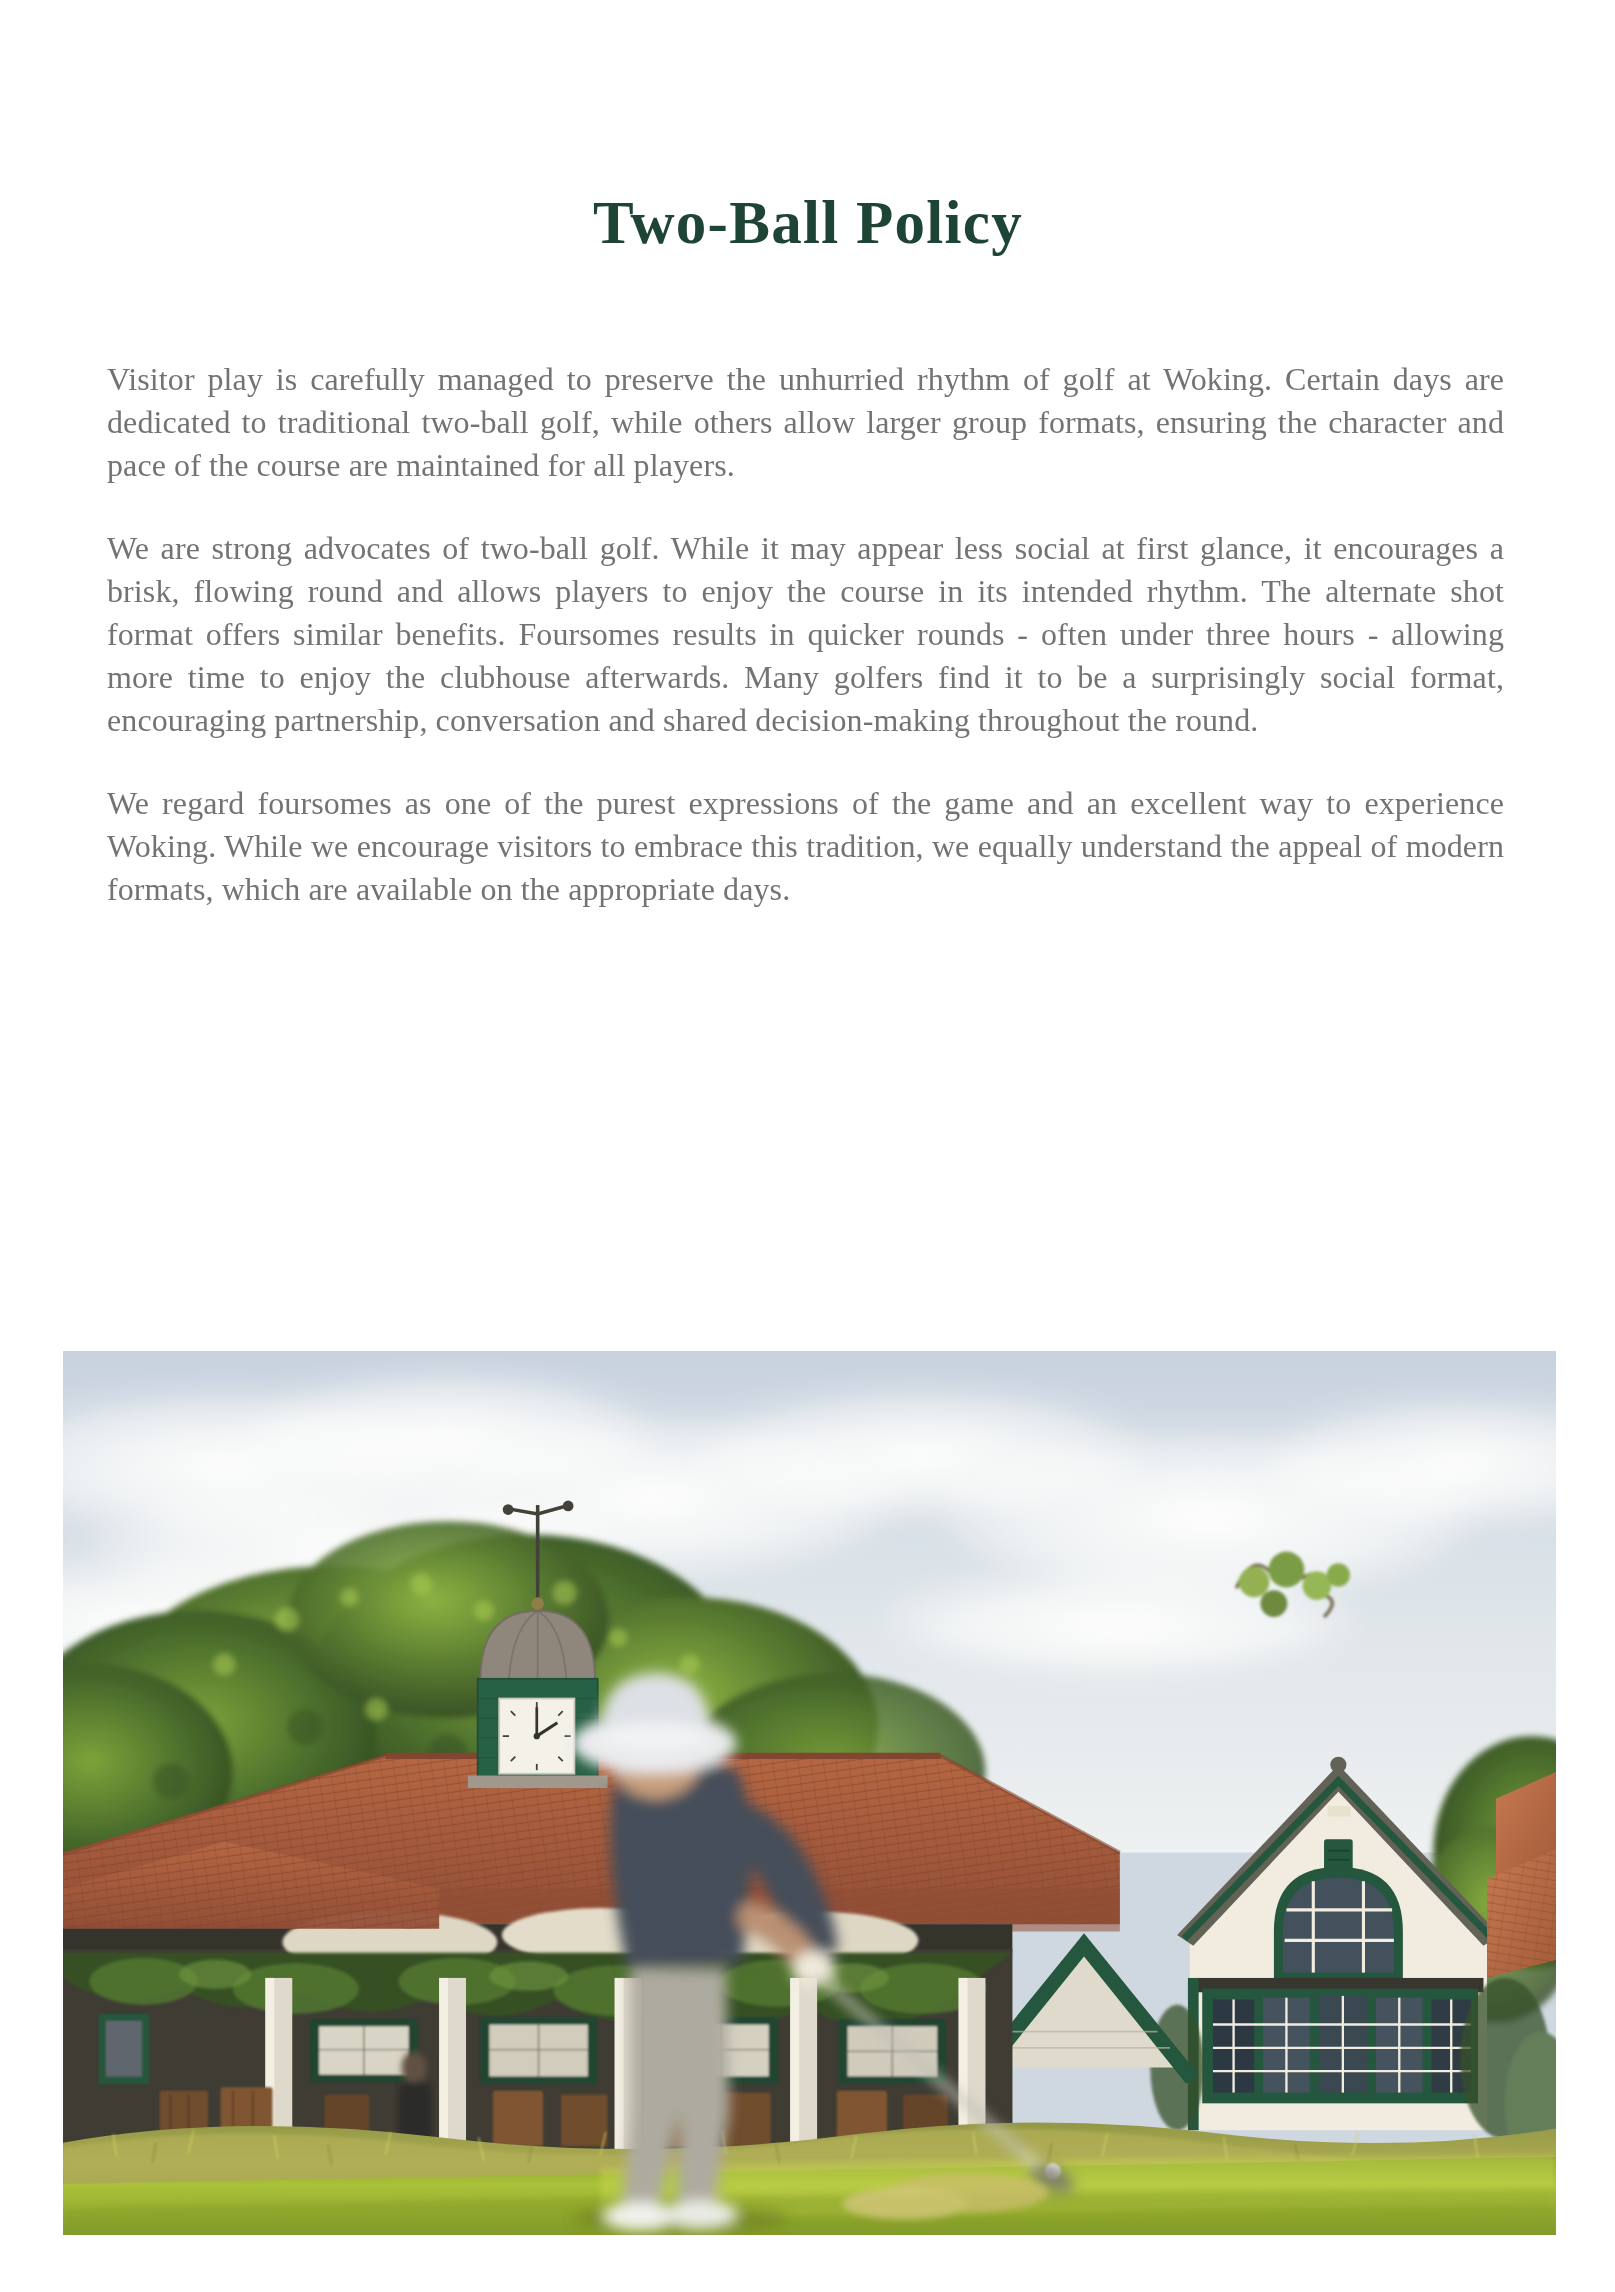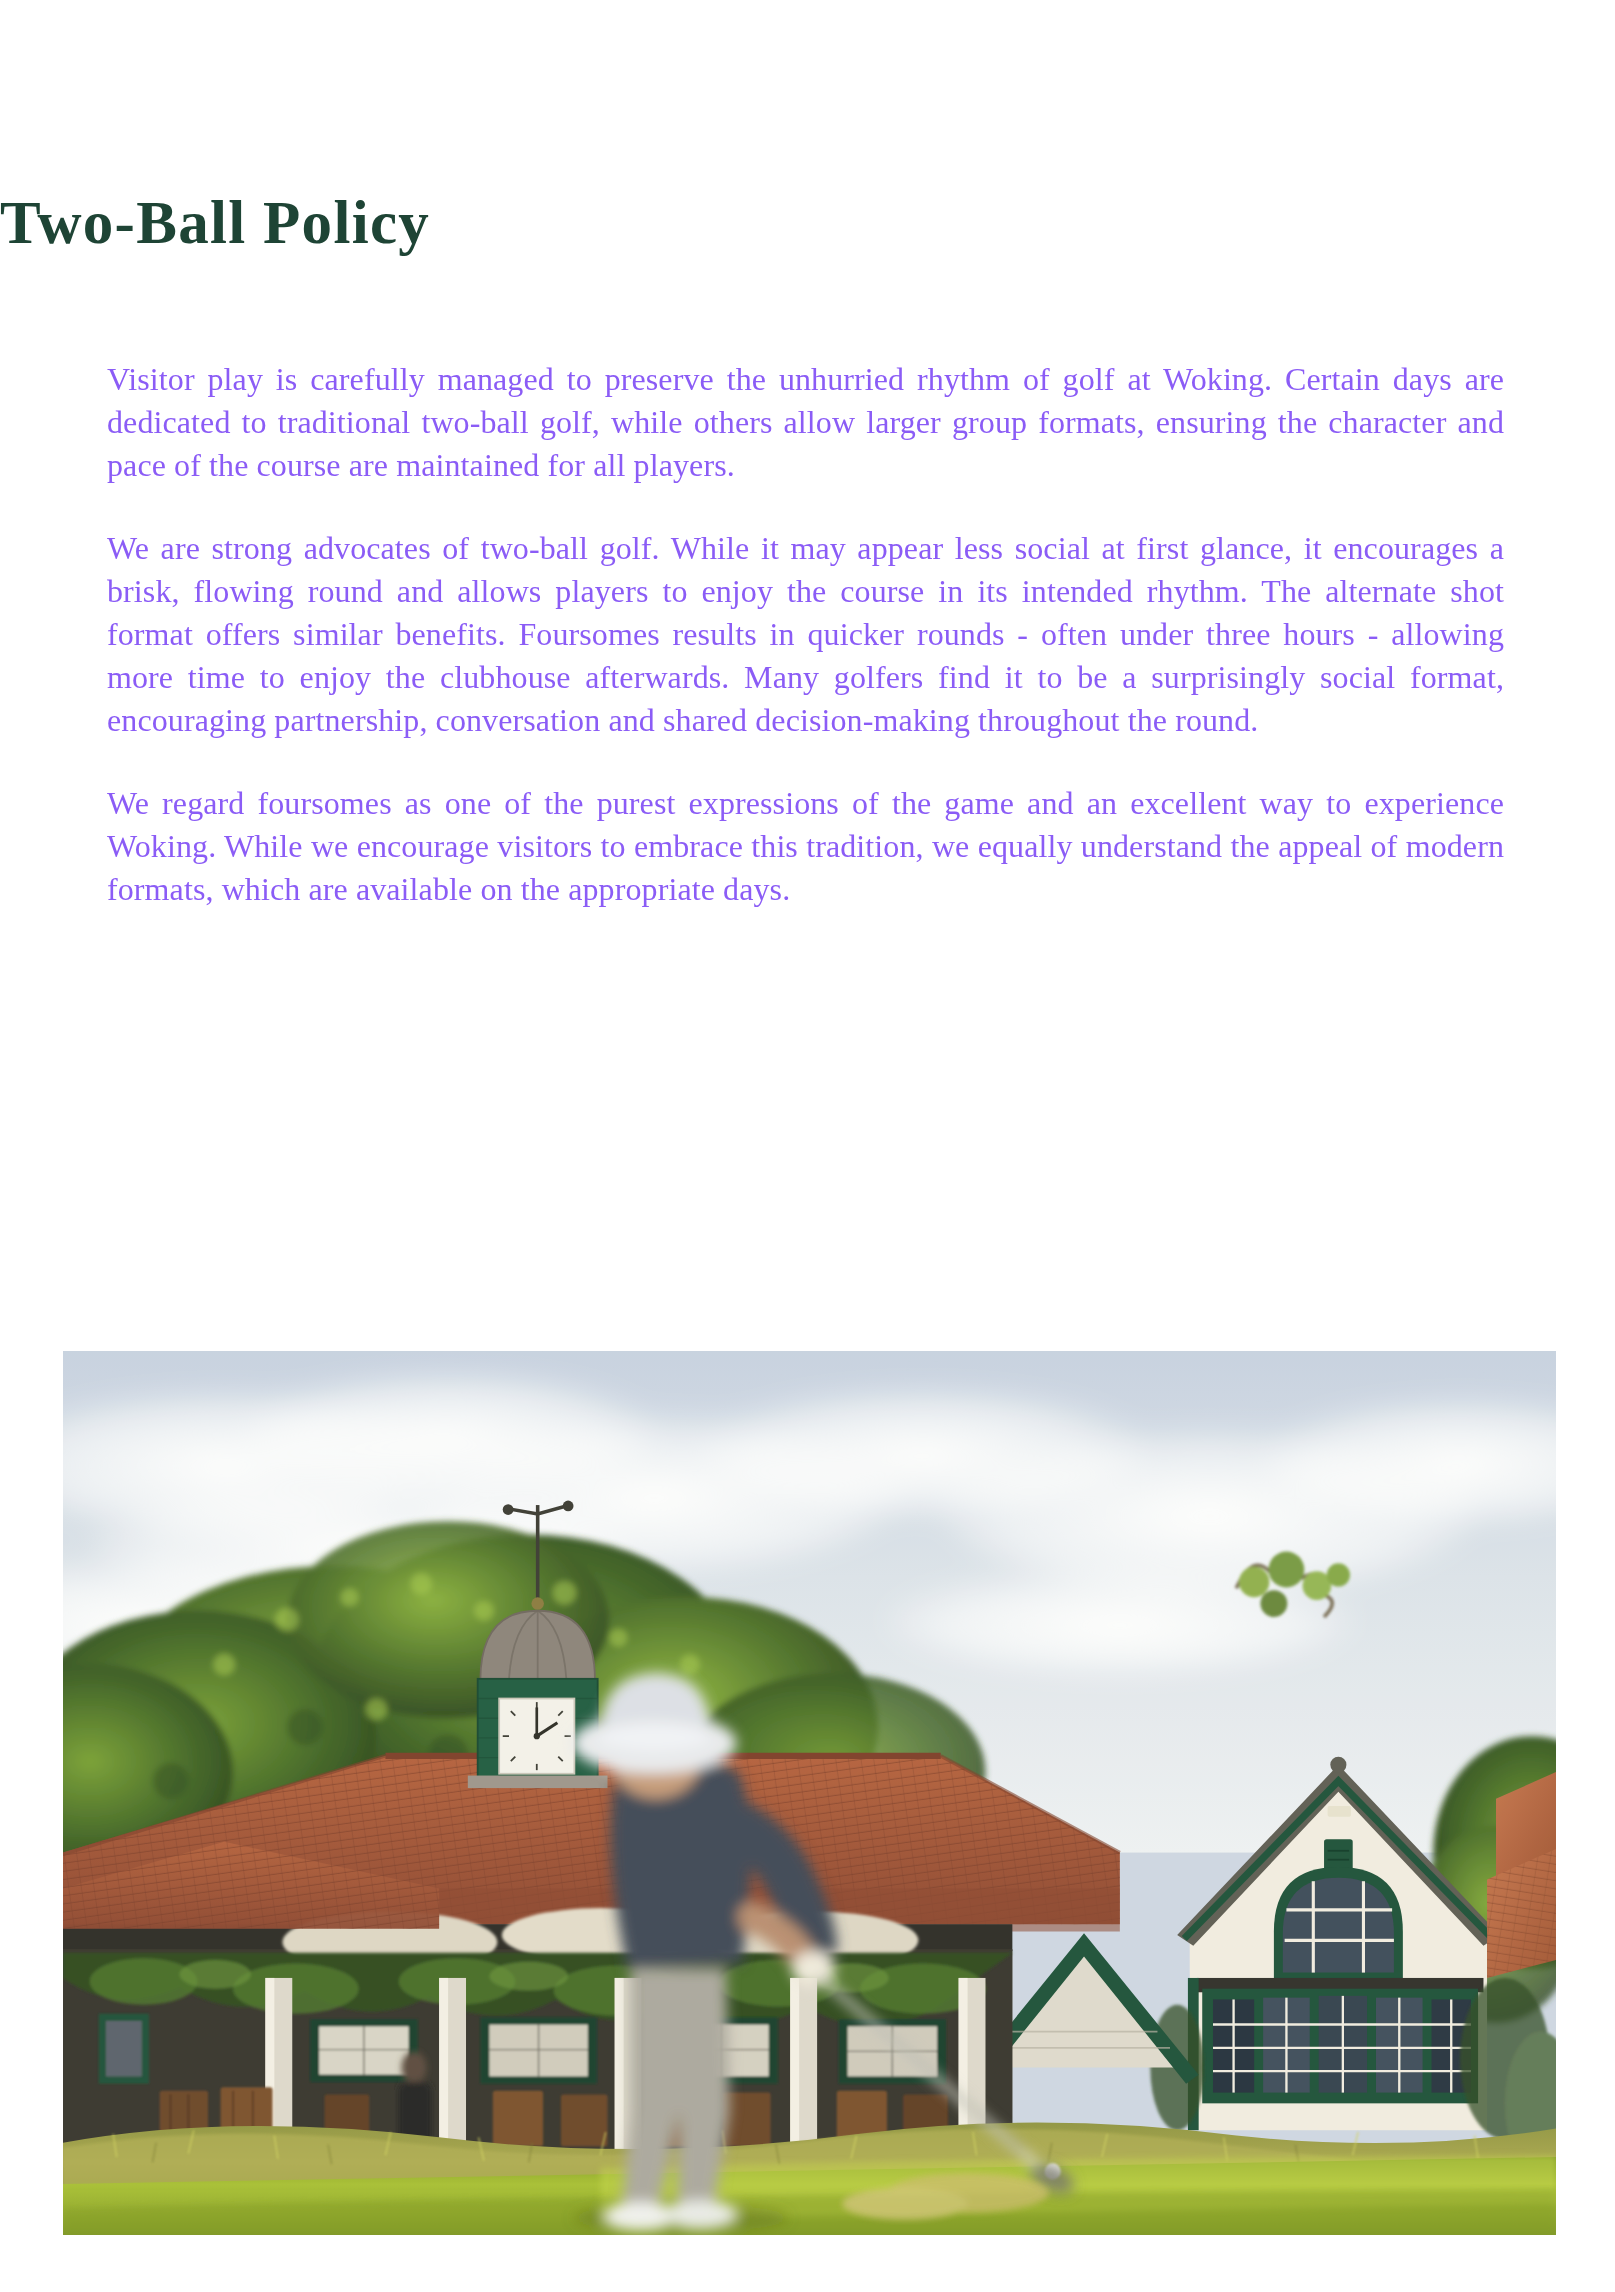--- a/index.html
+++ b/index.html
@@ -17,41 +17,41 @@
     overflow: hidden;
     box-sizing: border-box;
   }
 
   
   .doc-title {
     position: absolute;
     top: 150px;
     left: 0;
     width: 1616px;
-    text-align: left;
+    text-align: center;
     font-family: "Liberation Serif", "DejaVu Serif", serif;
     font-size: 61px;
     font-weight: bold;
     color: #1e4435;
     letter-spacing: 1.3px;
     line-height: 1.05;
   }
 
   
   .body-copy {
     position: absolute;
     top: 358px;
     left: 107px;
     width: 1397px;
   }
   .para {
     font-family: "Liberation Serif", "DejaVu Serif", serif;
     font-size: 32px;
     line-height: 43px;
-    color: #8b5cf6;
+    color: #737373;
     text-align: justify;
     text-justify: inter-word;
     margin: 0 0 40px 0;
     letter-spacing: 0.1px;
   }
   .para:last-child { margin-bottom: 12px; }
 
   
   .photo-frame {
     position: absolute;

